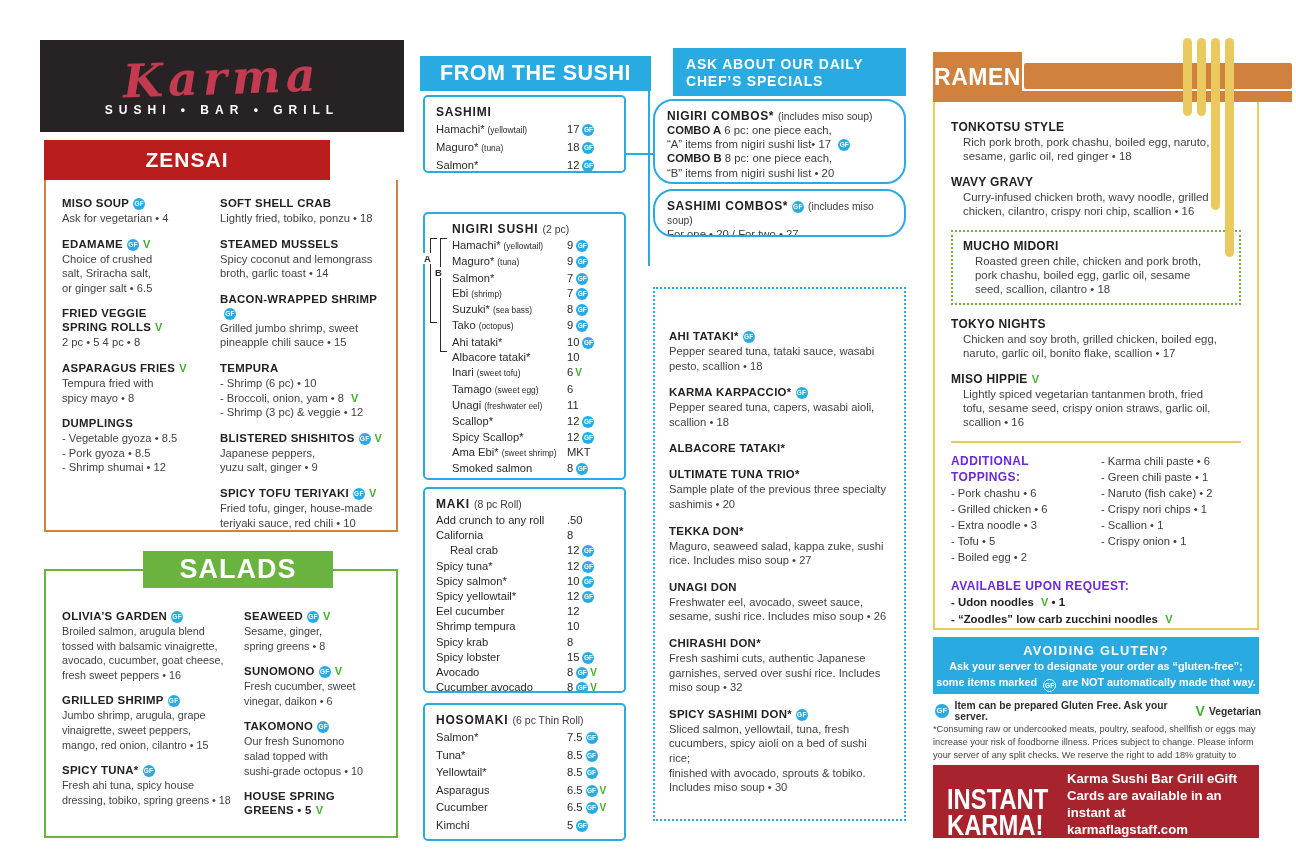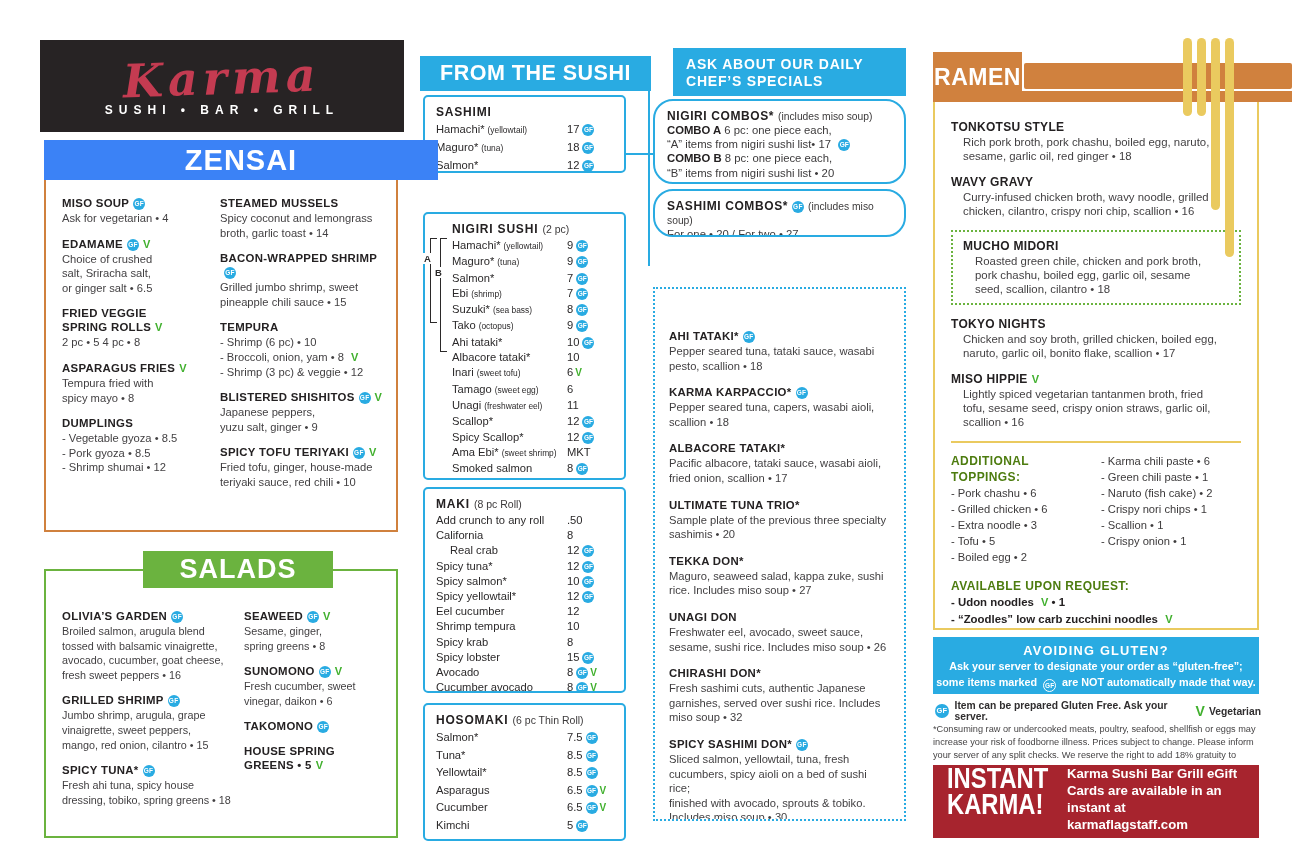--- a/index.html
+++ b/index.html
@@ -16,21 +16,21 @@
   .badge-v{color:#41b02e;font-weight:bold;font-size:11px;margin-left:4px;letter-spacing:0;}
 
   
   .logo-box{position:absolute;left:40px;top:40px;width:364px;height:92px;background:#272324;
             display:flex;flex-direction:column;align-items:center;justify-content:center;}
   .logo-script{font-family:"DejaVu Serif",serif;font-style:italic;font-weight:bold;color:#c43b51;
                font-size:46px;line-height:44px;letter-spacing:5px;transform:rotate(-2deg);}
   .logo-tag{color:#fff;font-size:12px;letter-spacing:6px;font-weight:bold;margin-top:3px;}
 
   
-  .zensai-banner{left:44px;top:140px;width:394px;height:40px;background:#3b82f6;font-size:29px;line-height:40px;z-index:2;}
+  .zensai-banner{left:44px;top:140px;width:286px;height:40px;background:#b91c1c;font-size:21px;line-height:40px;z-index:2;}
   .zensai-box{position:absolute;left:44px;top:180px;width:354px;height:352px;border:2.5px solid #d0813e;border-top:none;
               padding:16px 14px 0 16px;overflow:hidden;}
   .salads-banner{left:143px;top:551px;width:190px;height:37px;background:#6bb33f;font-size:27px;line-height:37px;z-index:2;}
   .salads-box{position:absolute;left:44px;top:569px;width:354px;height:269px;border:2.5px solid #6bb33f;
               padding:38px 14px 0 16px;overflow:hidden;}
   .cols{display:flex;}
   .zensai-box .colA{width:148px;margin-right:10px;}
   .zensai-box .colB{flex:1;}
   .salads-box .colA{width:172px;margin-right:10px;}
   .salads-box .colB{flex:1;}
@@ -97,37 +97,37 @@
   .noodle{position:absolute;top:38px;width:9px;background:#eaca5f;border-radius:5px;z-index:3;}
   .n1{left:1183px;height:78px;} .n2{left:1197px;height:78px;} .n3{left:1211px;height:172px;} .n4{left:1225px;height:219px;}
   .ramen-box{position:absolute;left:933px;top:102px;width:326px;height:528px;border:2px solid #eaca5f;border-top:none;
              padding:18px 16px 0 16px;overflow:hidden;}
   .ramen-box .dish-name{font-size:12px;}
   .ramen-box .dish-desc{font-size:11.4px;line-height:14px;margin-left:12px;}
   .ramen-box .dish{margin-bottom:12px;}
   .yellow-divider{border-top:2.5px solid #eaca5f;margin:12px 0 10px 0;}
   .top-cols{display:flex;}
   .tcol1{width:150px;} .tcol2{flex:1;}
-  .top-header{font-size:12px;font-weight:bold;letter-spacing:0.4px;color:#4d7c0f;line-height:16px;}
+  .top-header{font-size:12px;font-weight:bold;letter-spacing:0.4px;color:#6d28d9;line-height:16px;}
   .tline{font-size:11.2px;line-height:16px;color:#3c3a3b;}
   .avail{margin-top:13px;}
   .avail .tline{font-weight:bold;color:#242122;line-height:17px;font-size:11.4px;}
 
   
   .gluten-box{position:absolute;left:933px;top:637px;width:326px;height:57px;background:#29abe2;color:#fff;
               text-align:center;padding-top:6px;}
   .gluten-title{font-size:12.8px;font-weight:bold;letter-spacing:1.2px;line-height:16px;}
   .gluten-line{font-size:10.8px;font-weight:bold;line-height:15.5px;}
   .legend-row{position:absolute;left:935px;top:700px;width:326px;display:flex;align-items:center;font-size:10.3px;font-weight:bold;color:#2f2d2e;}
   .legend-row .badge-gf{width:14px;height:14px;line-height:14px;font-size:7.5px;margin:0 6px 0 0;}
   .legend-veg{margin-left:auto;display:flex;align-items:center;}
   .legend-veg .badge-v{font-size:14px;margin:0 4px 0 0;}
   .disclaimer{position:absolute;left:933px;top:723px;width:332px;font-size:9.2px;line-height:13.2px;color:#474546;}
   .instant-box{position:absolute;left:933px;top:765px;width:326px;height:73px;background:#a7242e;
-               display:flex;align-items:flex-start;padding:0 14px;}
+               display:flex;align-items:flex-end;padding:0 14px;}
   .instant-words{color:#fff;font-weight:bold;font-size:29px;line-height:26px;letter-spacing:0;
                  transform:scaleX(0.82);transform-origin:left center;width:118px;flex-shrink:0;}
   .instant-text{color:#fff;font-weight:bold;font-size:13.2px;line-height:17px;width:205px;margin-left:2px;}
 </style>
 </head>
 <body>
 
 <div id="page">
 
   <div class="logo-box">
@@ -161,20 +161,24 @@
   </div>
           <div class="dish">
     <div class="dish-name"><span class="nm">DUMPLINGS</span></div>
     <div class="dish-desc">- Vegetable gyoza • 8.5
 - Pork gyoza • 8.5
 - Shrimp shumai • 12</div>
   </div>
         </div>
       <div class="colB">
           <div class="dish">
+    <div class="dish-name"><span class="nm">SOFT SHELL CRAB</span></div>
+    <div class="dish-desc">Lightly fried, tobiko, ponzu • 18</div>
+  </div>
+          <div class="dish">
     <div class="dish-name"><span class="nm">STEAMED MUSSELS</span></div>
     <div class="dish-desc">Spicy coconut and lemongrass
 broth, garlic toast • 14</div>
   </div>
           <div class="dish">
     <div class="dish-name"><span class="nm">BACON-WRAPPED SHRIMP</span><span class="badges"><span class="badge-gf">GF</span></span></div>
     <div class="dish-desc">Grilled jumbo shrimp, sweet
 pineapple chili sauce • 15</div>
   </div>
           <div class="dish">
@@ -226,20 +230,23 @@
     <div class="dish-desc">Sesame, ginger,
 spring greens • 8</div>
   </div>
           <div class="dish">
     <div class="dish-name"><span class="nm">SUNOMONO</span><span class="badges"><span class="badge-gf">GF</span><span class="badge-v">V</span></span></div>
     <div class="dish-desc">Fresh cucumber, sweet
 vinegar, daikon • 6</div>
   </div>
           <div class="dish">
     <div class="dish-name"><span class="nm">TAKOMONO</span><span class="badges"><span class="badge-gf">GF</span></span></div>
+    <div class="dish-desc">Our fresh Sunomono
+salad topped with
+sushi-grade octopus • 10</div>
   </div>
           <div class="dish">
     <div class="dish-name"><span class="nm">HOUSE SPRING
 GREENS • 5</span><span class="badges"><span class="badge-v">V</span></span></div>
 
   </div>
         </div>
     </div>
   </div>
 
@@ -601,22 +608,20 @@
     <div class="dish-desc">Pepper seared tuna, tataki sauce, wasabi
 pesto, scallion • 18</div>
   </div>
       <div class="dish">
     <div class="dish-name"><span class="nm">KARMA KARPACCIO*</span><span class="badges"><span class="badge-gf">GF</span></span></div>
     <div class="dish-desc">Pepper seared tuna, capers, wasabi aioli,
 scallion • 18</div>
   </div>
       <div class="dish">
     <div class="dish-name"><span class="nm">ALBACORE TATAKI*</span></div>
-    <div class="dish-desc">Pacific albacore, tataki sauce, wasabi aioli,
-fried onion, scallion • 17</div>
   </div>
       <div class="dish">
     <div class="dish-name"><span class="nm">ULTIMATE TUNA TRIO*</span></div>
     <div class="dish-desc">Sample plate of the previous three specialty
 sashimis • 20</div>
   </div>
       <div class="dish">
     <div class="dish-name"><span class="nm">TEKKA DON*</span></div>
     <div class="dish-desc">Maguro, seaweed salad, kappa zuke, sushi
 rice. Includes miso soup • 27</div>

